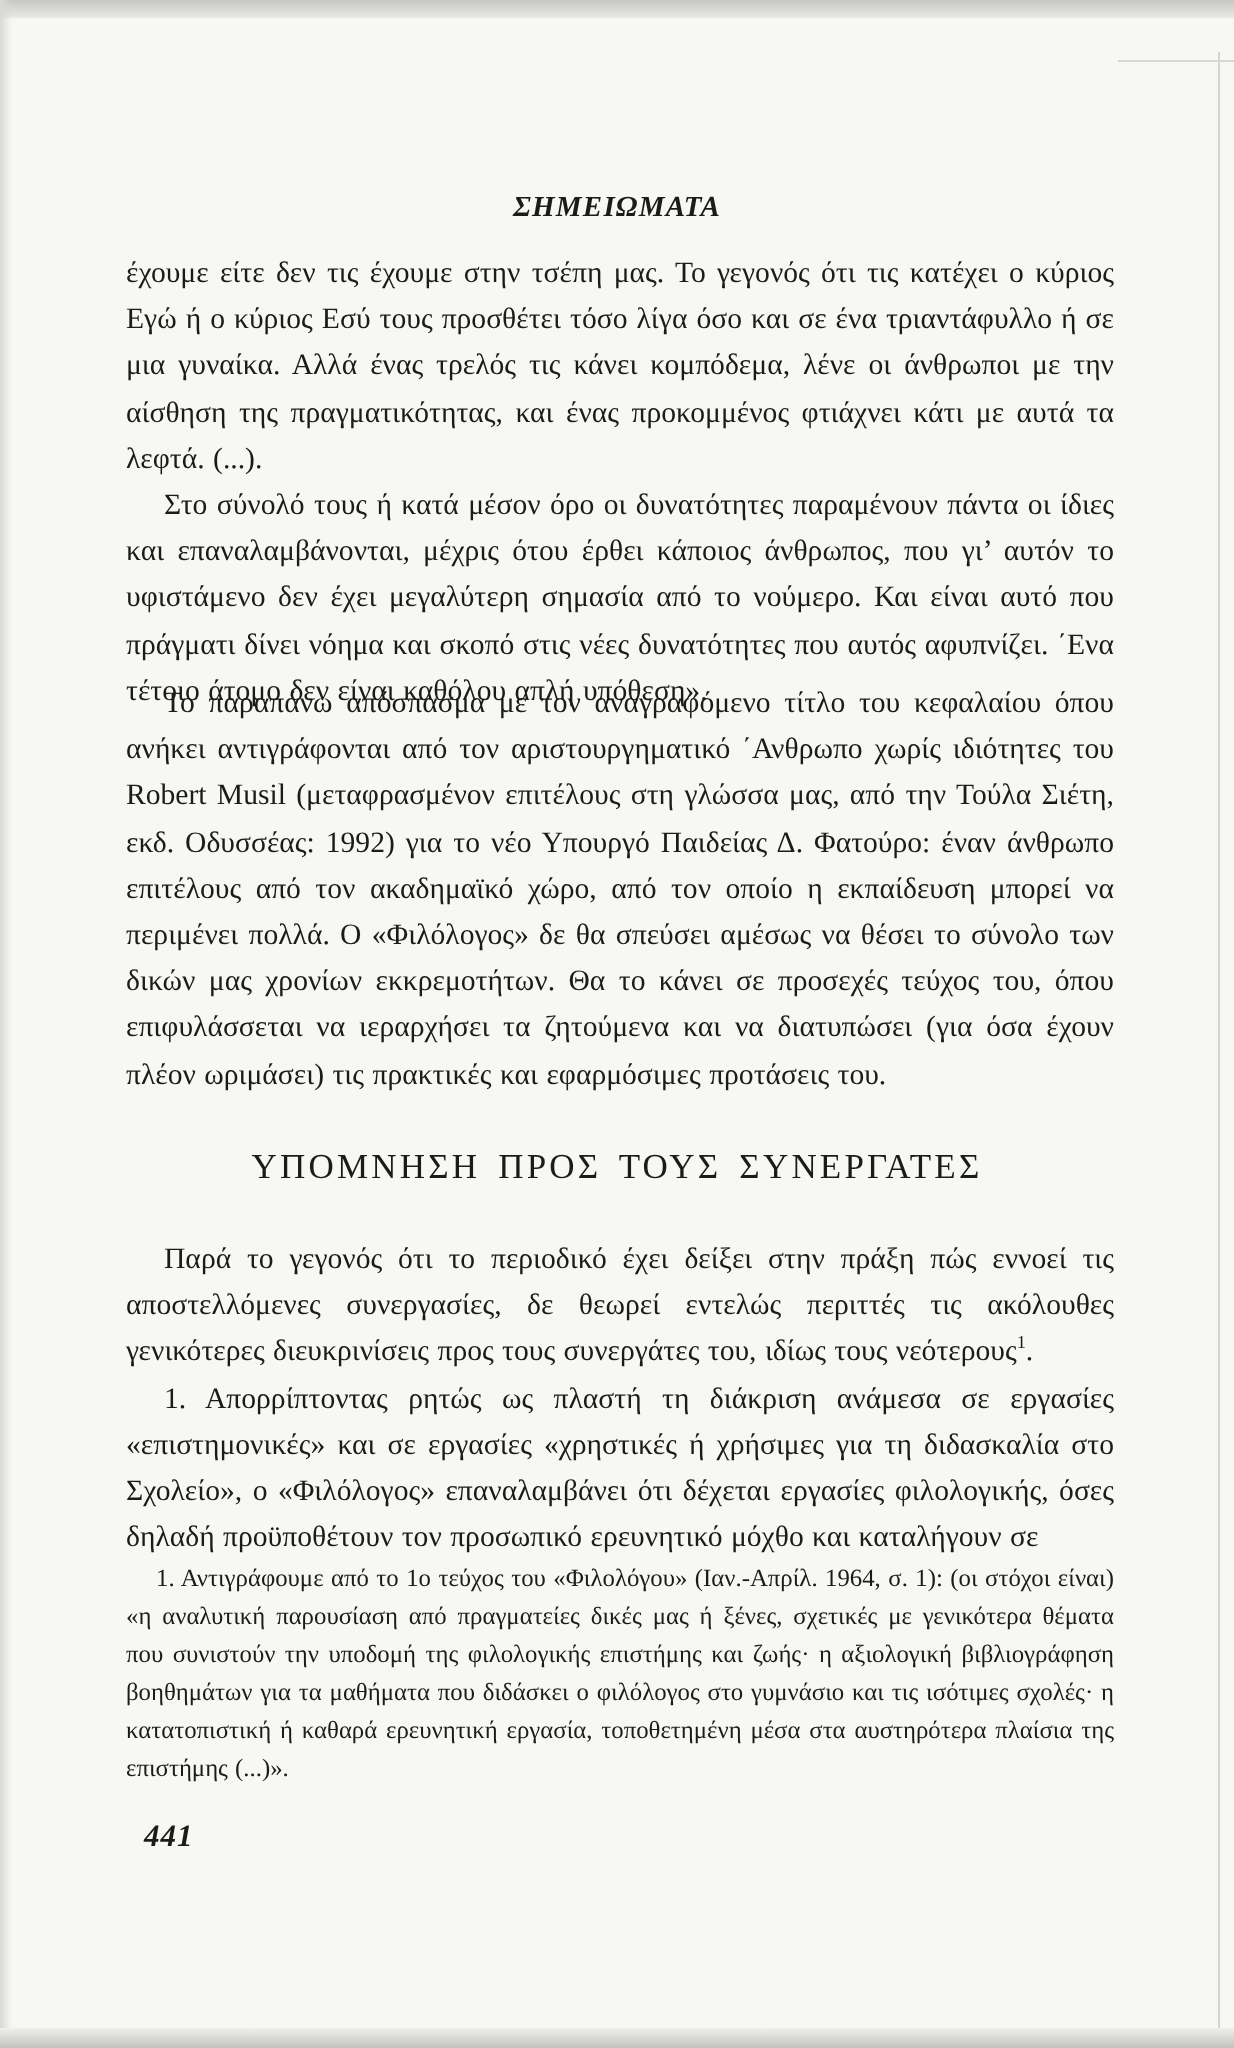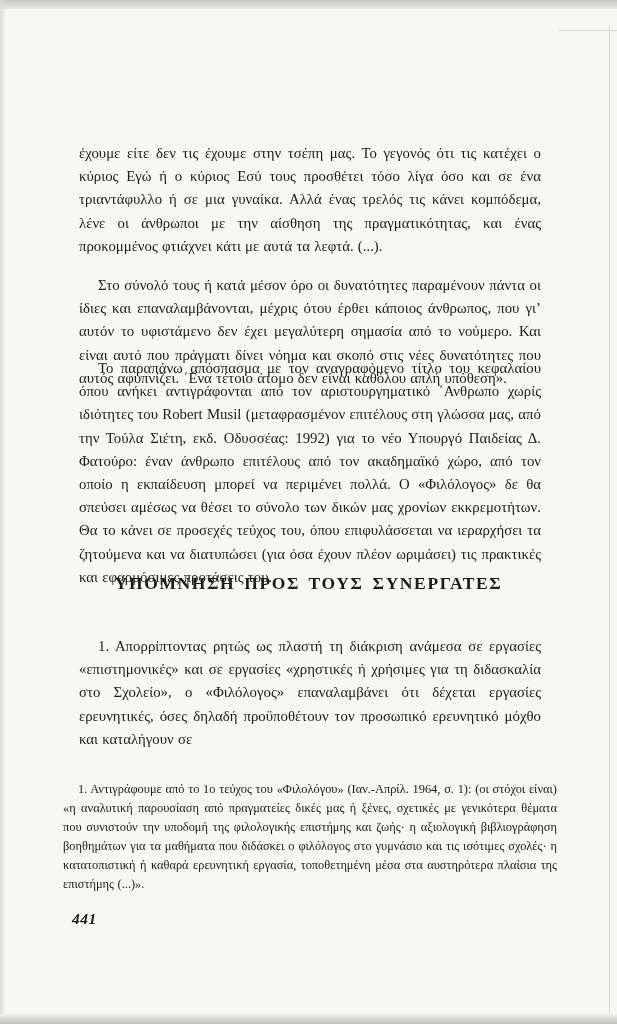--- a/index.html
+++ b/index.html
@@ -46,37 +46,37 @@
     font-weight: bold;
     font-size: 14.5px;
     letter-spacing: 0.6px;
   }
   .col {
     position: absolute;
     left: 63px;
     width: 494px;
   }
   .col p {
-    margin: 16px;
+    margin: 0;
     text-align: justify;
     font-size: 14.8px;
     line-height: 23.2px;
     word-spacing: 0.5px;
   }
   .indent { text-indent: 19px; }
   #block-quote  { top: 126px; }
   #para-comment { top: 341px; }
   .section-heading {
     position: absolute;
     top: 573px; left: 0; width: 100%;
     text-align: center;
     font-size: 17.5px;
     letter-spacing: 1.6px;
     word-spacing: 3px;
-    font-weight: 700;
+    font-weight: 400;
   }
   #block-reminder { top: 619px; }
   .footnote {
     top: 780px;
   }
   .footnote p {
     font-size: 12.4px;
     line-height: 18.9px;
     text-align: justify;
     margin: 0;
@@ -102,34 +102,36 @@
 <body>
 
 <div class="scan">
 
   <div class="edge-top"></div>
   <div class="edge-left"></div>
   <div class="edge-right-line"></div>
   <div class="corner-line"></div>
   <div class="edge-bottom"></div>
 
+  <div class="running-head">ΣΗΜΕΙΩΜΑΤΑ</div>
 
   <div class="col" id="block-quote">
     <p><span>έχουμε είτε δεν τις έχουμε στην τσέπη μας. Το γεγονός ότι τις κατέχει ο κύριος Εγώ ή ο κύριος Εσύ τους προσθέτει τόσο λίγα όσο και σε ένα τριαντάφυλλο ή σε μια γυναίκα. Αλλά ένας τρελός τις κάνει κομπόδεμα, λένε οι άνθρωποι με την αίσθηση της πραγματικότητας, και ένας προκομμένος φτιάχνει κάτι με αυτά τα λεφτά. (...).</span></p>
     <p class="indent"><span>Στο σύνολό τους ή κατά μέσον όρο οι δυνατότητες παραμένουν πάντα οι ίδιες και επαναλαμβάνονται, μέχρις ότου έρθει κάποιος άνθρωπος, που γι’ αυτόν το υφιστάμενο δεν έχει μεγαλύτερη σημασία από το νούμερο. Και είναι αυτό που πράγματι δίνει νόημα και σκοπό στις νέες δυνατότητες που αυτός αφυπνίζει. ΄Ενα τέτοιο άτομο δεν είναι καθόλου απλή υπόθεση».</span></p>
   </div>
 
   <div class="col" id="para-comment">
     <p class="indent"><span>Το παραπάνω απόσπασμα με τον αναγραφόμενο τίτλο του κεφαλαίου όπου ανήκει αντιγράφονται από τον αριστουργηματικό </span><span class="italic">΄Ανθρωπο χωρίς ιδιότητες</span><span> του Robert Musil (μεταφρασμένον επιτέλους στη γλώσσα μας, από την Τούλα Σιέτη, εκδ. Οδυσσέας: 1992) για το νέο Υπουργό Παιδείας Δ. Φατούρο: έναν άνθρωπο επιτέλους από τον ακαδημαϊκό χώρο, από τον οποίο η εκπαίδευση μπορεί να περιμένει πολλά. Ο «Φιλόλογος» δε θα σπεύσει αμέσως να θέσει το σύνολο των δικών μας χρονίων εκκρεμοτήτων. Θα το κάνει σε προσεχές τεύχος του, όπου επιφυλάσσεται να ιεραρχήσει τα ζητούμενα και να διατυπώσει (για όσα έχουν πλέον ωριμάσει) τις πρακτικές και εφαρμόσιμες προτάσεις του.</span></p>
   </div>
 
   <div class="section-heading">ΥΠΟΜΝΗΣΗ ΠΡΟΣ ΤΟΥΣ ΣΥΝΕΡΓΑΤΕΣ</div>
 
   <div class="col" id="block-reminder">
-    <p class="indent"><span>1. Απορρίπτοντας ρητώς ως πλαστή τη διάκριση ανάμεσα σε εργασίες «επιστημονικές» και σε εργασίες «χρηστικές ή χρήσιμες για τη διδασκαλία στο Σχολείο», ο «Φιλόλογος» επαναλαμβάνει ότι δέχεται εργασίες </span><span class="italic">ερευνητικές</span><span>, όσες δηλαδή προϋποθέτουν τον προσωπικό ερευνητικό μόχθο και καταλήγουν σε</span></p>
+    <p class="indent"><span>Παρά το γεγονός ότι το περιοδικό έχει δείξει στην πράξη πώς εννοεί τις αποστελλόμενες συνεργασίες, δε θεωρεί εντελώς περιττές τις ακόλουθες γενικότερες διευκρινίσεις προς τους συνεργάτες του, ιδίως τους νεότερους</span><sup>1</sup><span>.</span></p>
+    <p class="indent"><span>1. Απορρίπτοντας ρητώς ως πλαστή τη διάκριση ανάμεσα σε εργασίες «επιστημονικές» και σε εργασίες «χρηστικές ή χρήσιμες για τη διδασκαλία στο Σχολείο», ο «Φιλόλογος» επαναλαμβάνει ότι δέχεται εργασίες </span><span class="italic">φιλολογικής</span><span>, όσες δηλαδή προϋποθέτουν τον προσωπικό ερευνητικό μόχθο και καταλήγουν σε</span></p>
   </div>
 
   <div class="col footnote">
     <p class="fn-indent"><span>1. Αντιγράφουμε από το 1ο τεύχος του «Φιλολόγου» (Ιαν.-Απρίλ. 1964, σ. 1): (οι στόχοι είναι) «η αναλυτική παρουσίαση από πραγματείες δικές μας ή ξένες, σχετικές με γενικότερα θέματα που συνιστούν την υποδομή της φιλολογικής επιστήμης και ζωής· η αξιολογική βιβλιογράφηση βοηθημάτων για τα μαθήματα που διδάσκει ο φιλόλογος στο γυμνάσιο και τις ισότιμες σχολές· η κατατοπιστική ή καθαρά ερευνητική εργασία, τοποθετημένη μέσα στα αυστηρότερα πλαίσια της επιστήμης (...)».</span></p>
   </div>
 
   <div class="page-number">441</div>
 
 </div>
 

